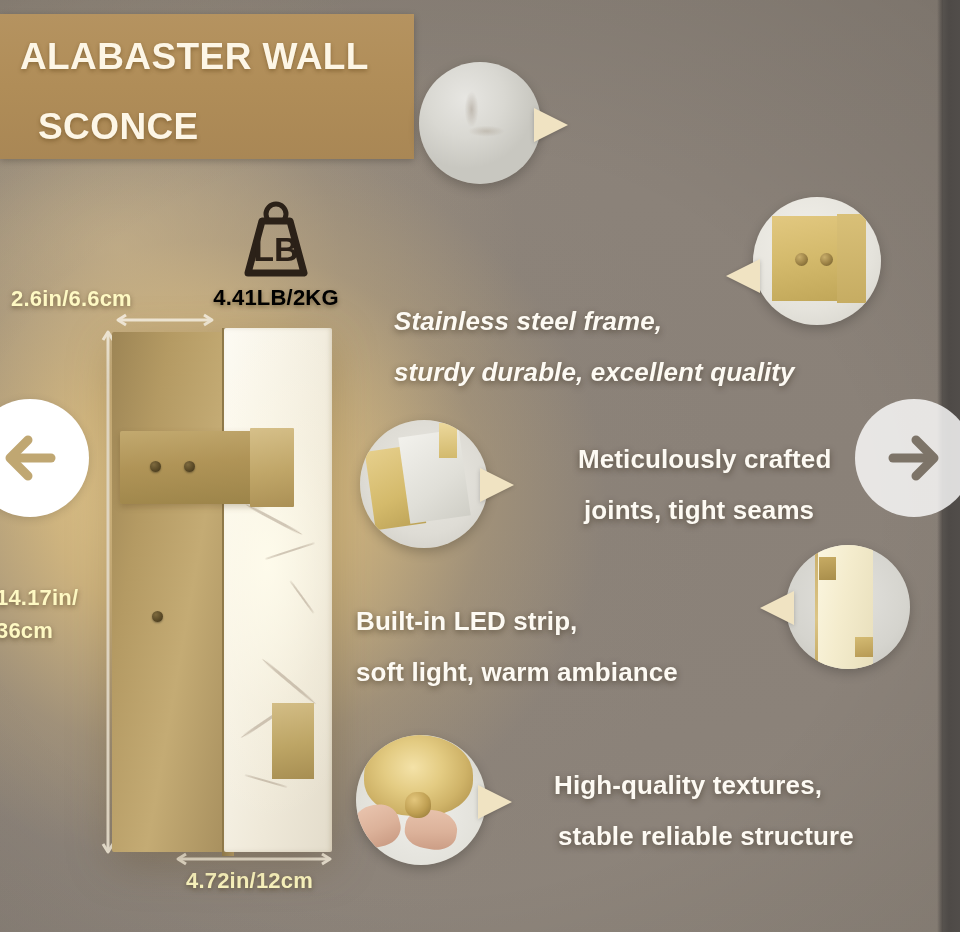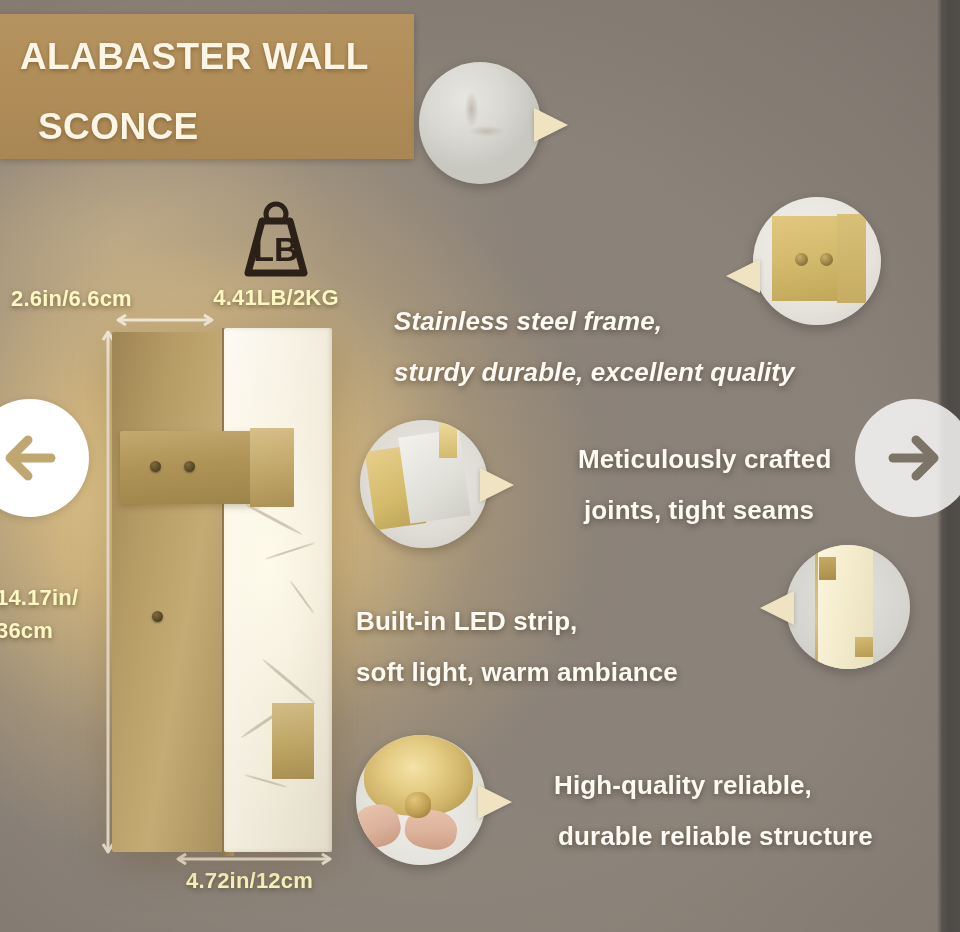--- a/index.html
+++ b/index.html
@@ -92,21 +92,21 @@
   .weight-block {
     position: absolute;
     left: 196px;
     top: 195px;
     width: 160px;
     text-align: center;
   }
   .lb-icon { display: block; margin: 0 auto; }
   .weight-text {
     margin-top: 2px;
-    color: #fef9c3;
+    color: #000000;
     font-size: 22px;
     font-weight: bold;
     letter-spacing: 0.2px;
     text-shadow: 0 2px 4px rgba(70,55,25,0.5);
     white-space: nowrap;
   }
 
   
   .dim-label {
     position: absolute;
@@ -508,22 +508,22 @@
   <div class="feature-circle c5">
     <div class="disc">
       <div class="canopy"></div>
       <div class="finger f1"></div>
       <div class="finger f2"></div>
       <div class="knob"></div>
     </div>
     <div class="pointer right"></div>
   </div>
   <div class="feature-text ft5">
-    <div class="ln1">High-quality reliable,</div>
-    <div class="ln2">durable reliable structure</div>
+    <div class="ln1">High-quality textures,</div>
+    <div class="ln2">stable reliable structure</div>
   </div>
 
   <div class="nav-arrow nav-prev">
     <svg width="62" height="62" viewBox="0 0 62 62">
       <g stroke="#c0a772" stroke-width="9" fill="none" stroke-linecap="round" stroke-linejoin="round">
         <line x1="52" y1="31" x2="13" y2="31"></line>
         <polyline points="29,13 11,31 29,49"></polyline>
       </g>
     </svg>
   </div>

